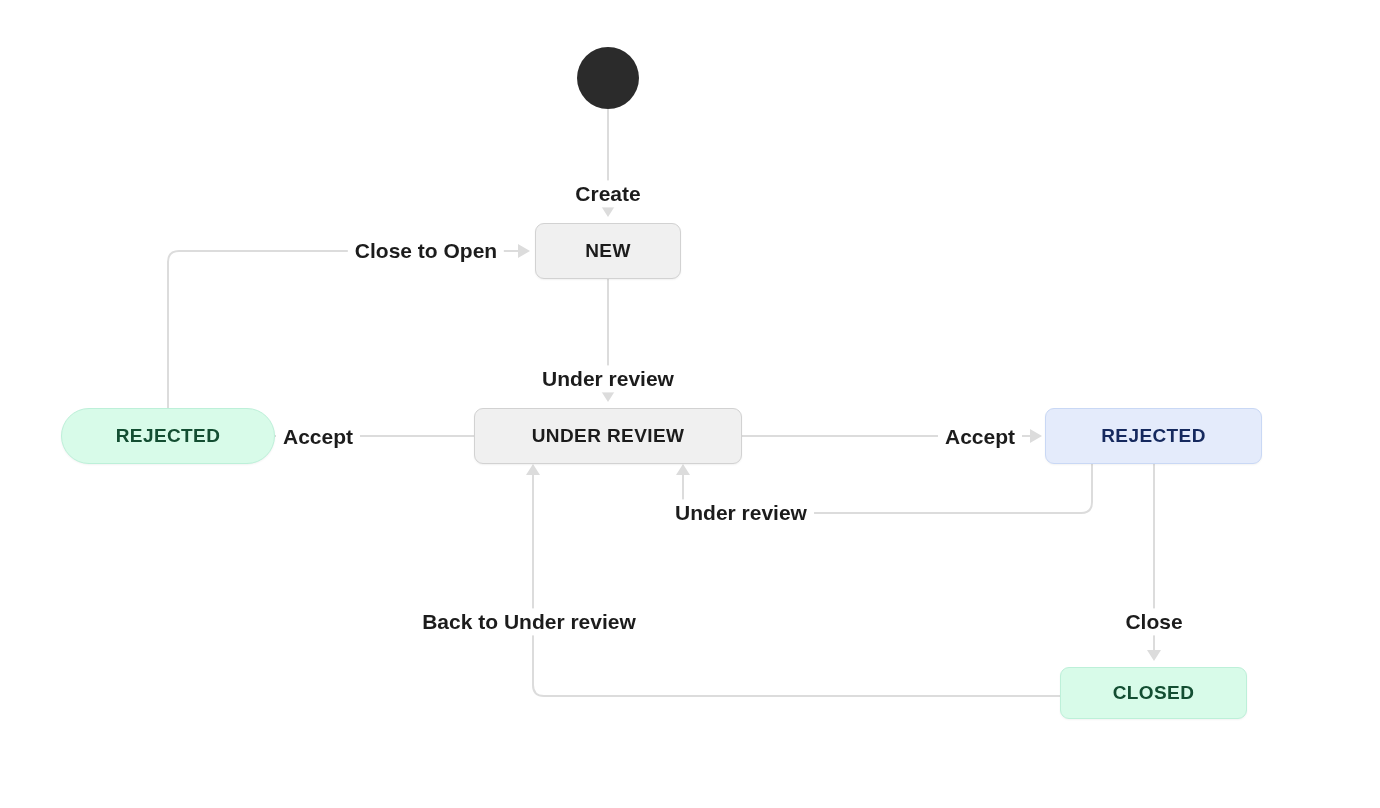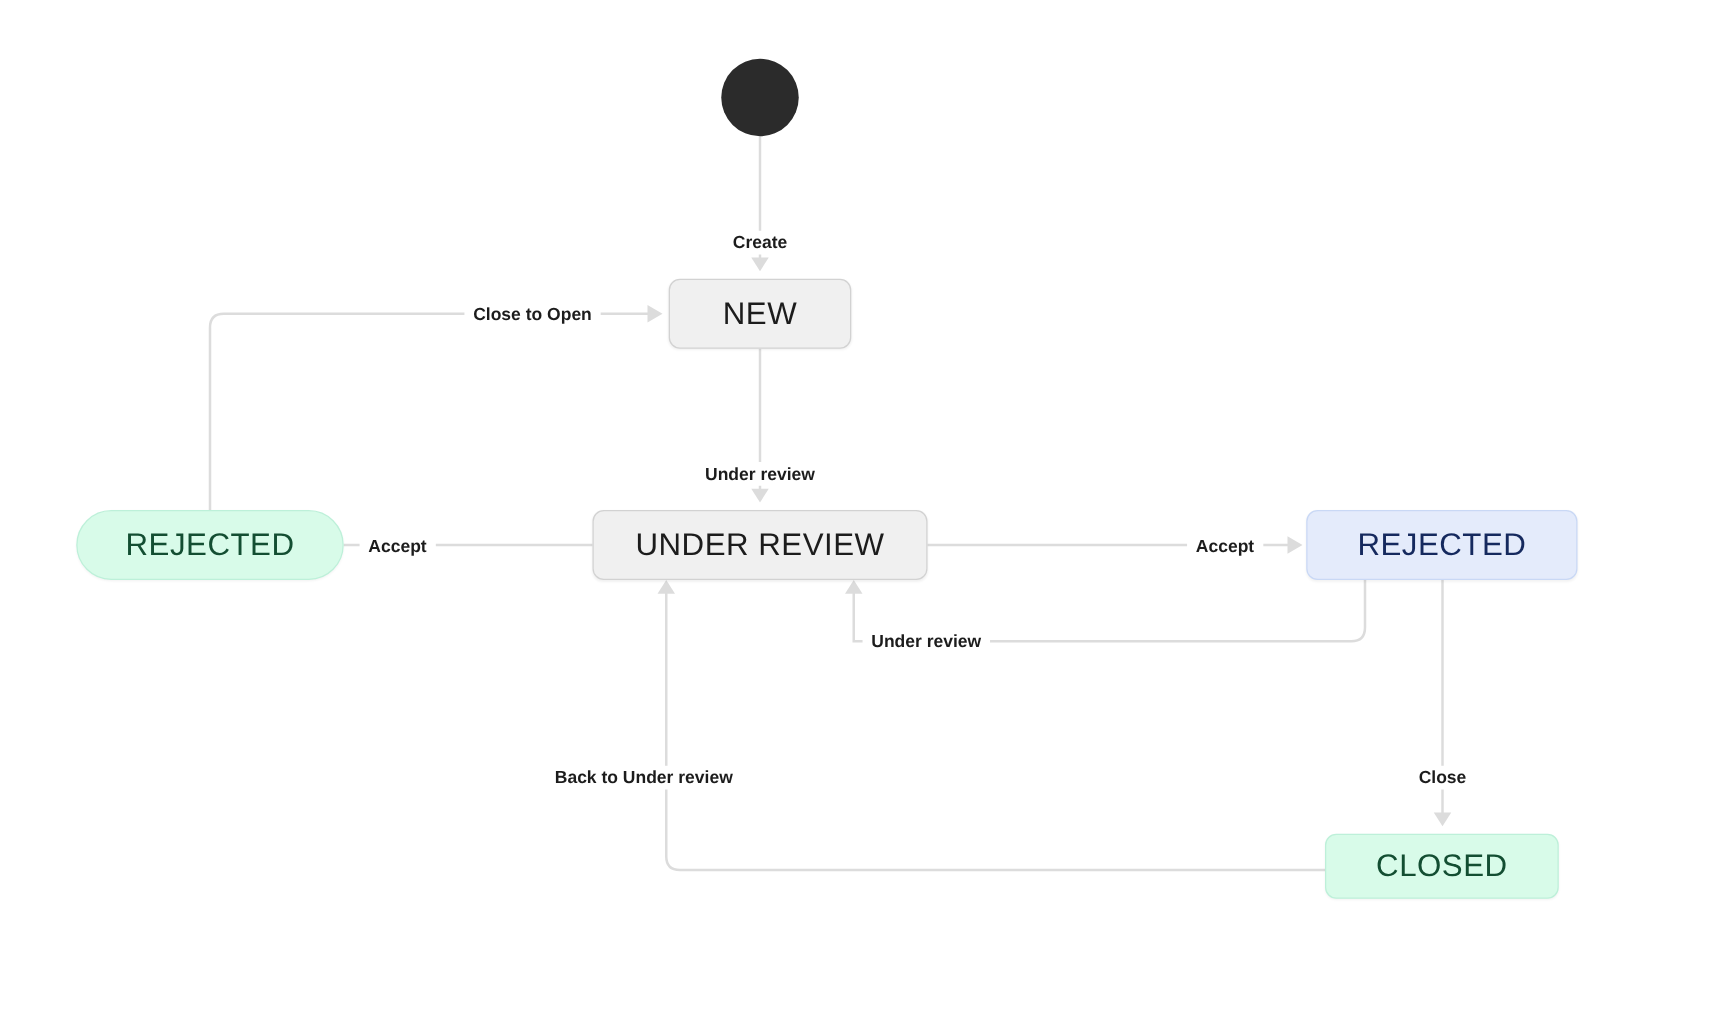--- a/index.html
+++ b/index.html
@@ -25,22 +25,22 @@
     width: 1380px;
     height: 808px;
   }
   .node {
     position: absolute;
     box-sizing: border-box;
     display: flex;
     align-items: center;
     justify-content: center;
     border-radius: 9px;
-    font-size: 25px;
-    font-weight: normal;
+    font-size: 19px;
+    font-weight: bold;
     letter-spacing: 0.4px;
     user-select: none;
   }
   .node-neutral {
     background: #f0f0f0;
     border: 1px solid #d2d2d2;
     color: #1c1c1c;
     box-shadow: 0 1px 2px rgba(0,0,0,0.06);
   }
   .node-green {
@@ -55,21 +55,21 @@
     color: #15295e;
     box-shadow: 0 1px 2px rgba(0,0,0,0.05);
   }
   #node-start {
     position: absolute;
     border-radius: 50%;
     background: #2b2b2b;
   }
   .edge-label {
     position: absolute;
-    font-size: 14px;
+    font-size: 21px;
     font-weight: bold;
     color: #1c1c1c;
     white-space: nowrap;
     background: #ffffff;
     padding: 1px 7px;
     user-select: none;
     line-height: 1.2;
   }
 </style>
 </head>
@@ -153,15 +153,15 @@
   <div class="edge-label" style="left:318px; top:437px; transform:translate(-50%,-50%);">Accept</div>
 
   <div class="edge-label" style="left:426px; top:251px; transform:translate(-50%,-50%);">Close to Open</div>
 
   <div class="edge-label" style="left:980px; top:437px; transform:translate(-50%,-50%);">Accept</div>
 
   <div class="edge-label" style="left:741px; top:513px; transform:translate(-50%,-50%);">Under review</div>
 
   <div class="edge-label" style="left:1154px; top:622px; transform:translate(-50%,-50%);">Close</div>
 
-  <div class="edge-label" style="left:515px; top:622px; transform:translate(-50%,-50%);">Back to Under review</div>
+  <div class="edge-label" style="left:529px; top:622px; transform:translate(-50%,-50%);">Back to Under review</div>
 
 </div>
 
 </body></html>

